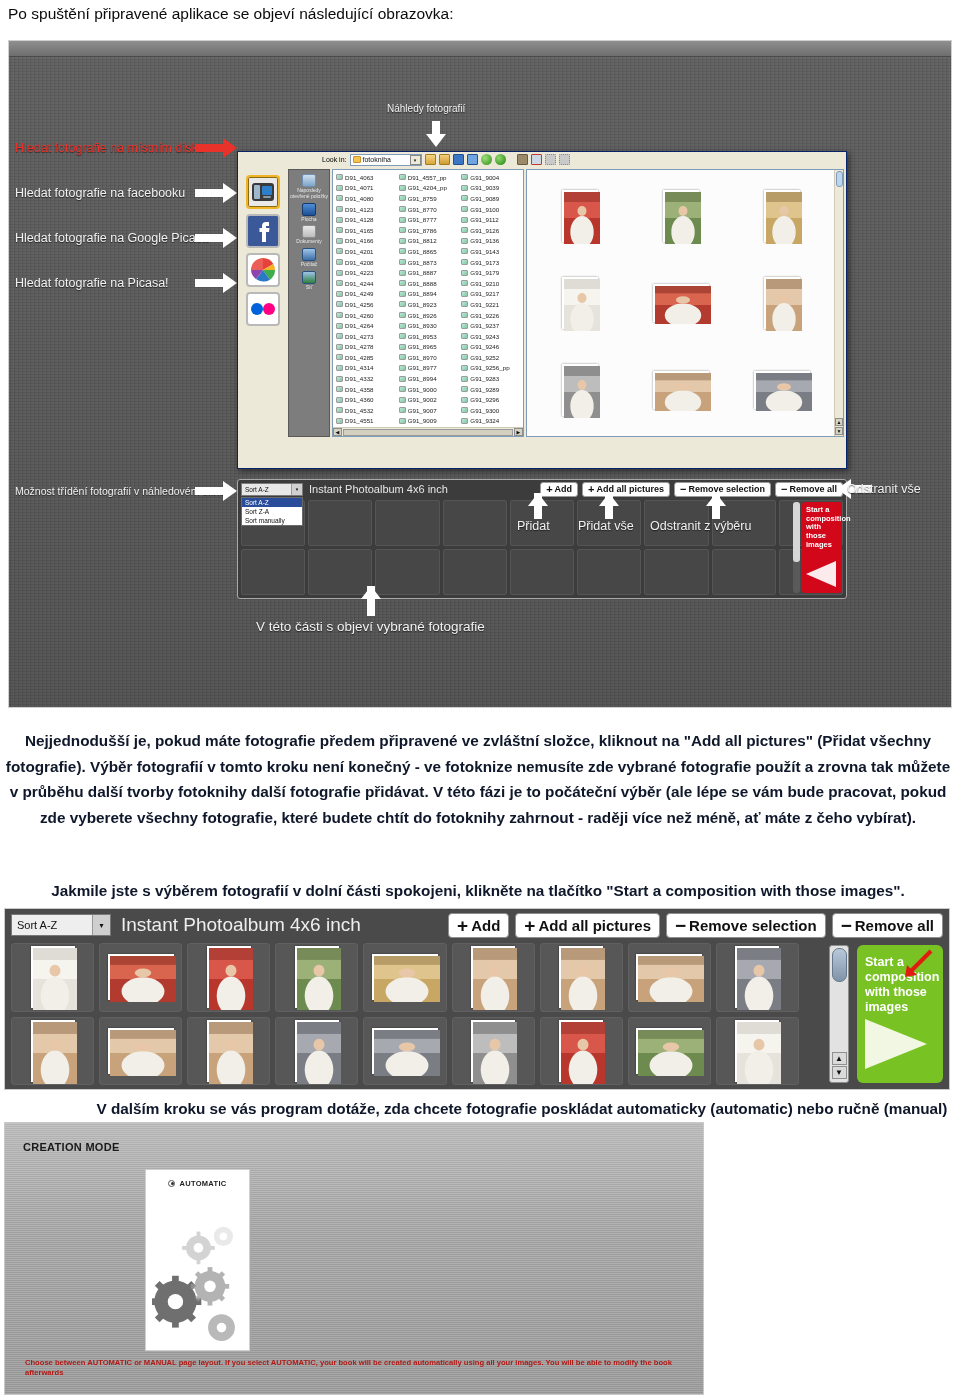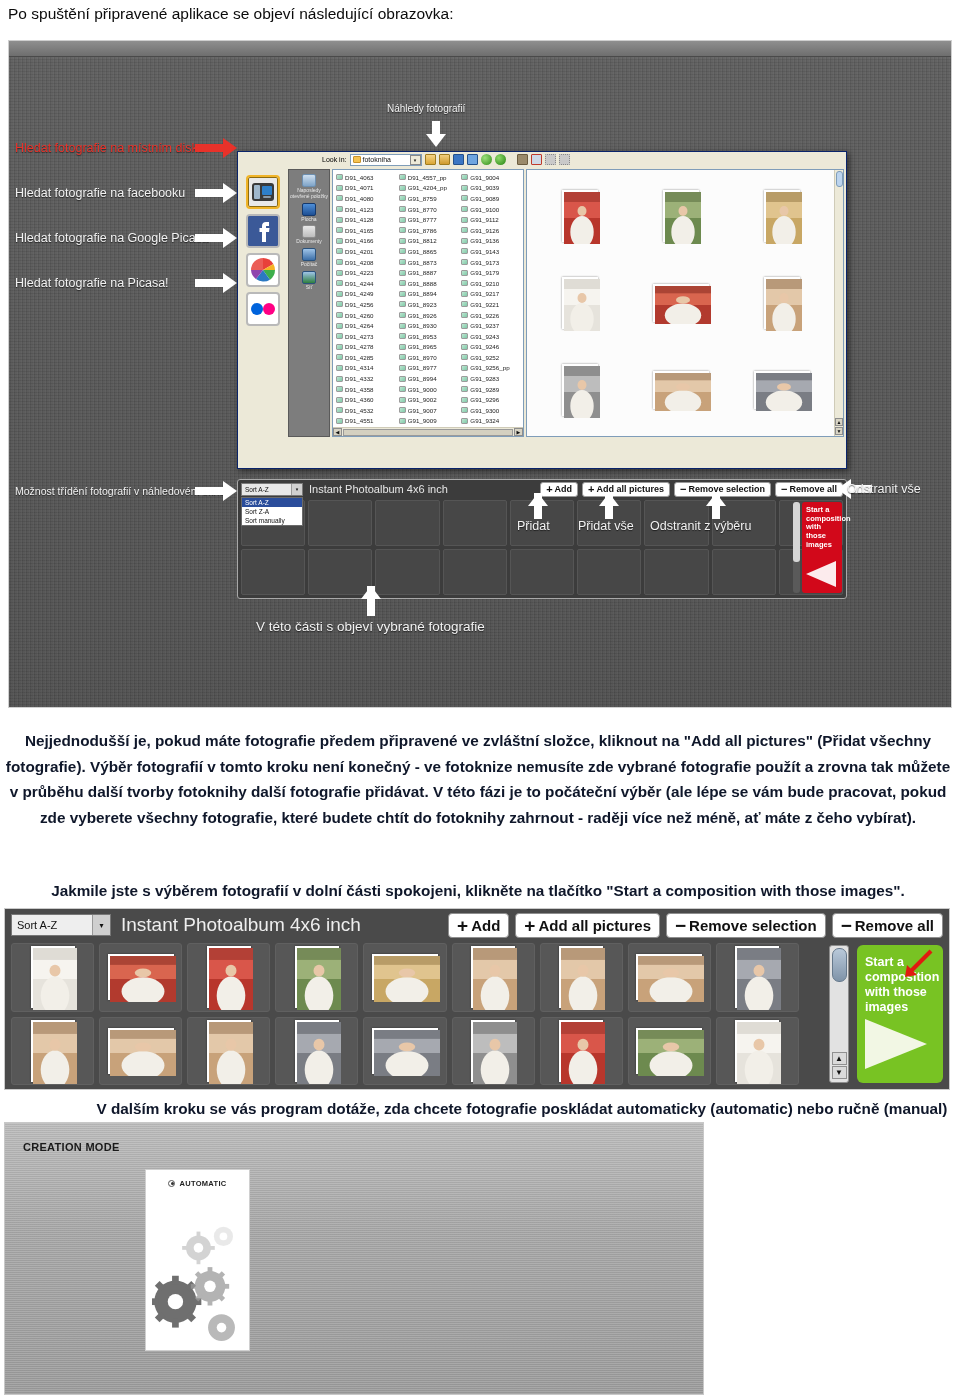--- a/index.html
+++ b/index.html
@@ -1208,13 +1208,14 @@
           </g>
           <g transform="translate(72,40)" opacity=".35">
             <circle r="10" fill="#c3c3c3"></circle>
               <circle r="4" fill="#fff"></circle>
           </g>
         </g>
       </svg>
     </div>
   </div>
 
+  <div class="redtext">Choose between AUTOMATIC or MANUAL page layout. If you select AUTOMATIC, your book will be created automatically using all your images. You will be able to modify the book afterwards</div>
 </div>
 
 </body></html>

